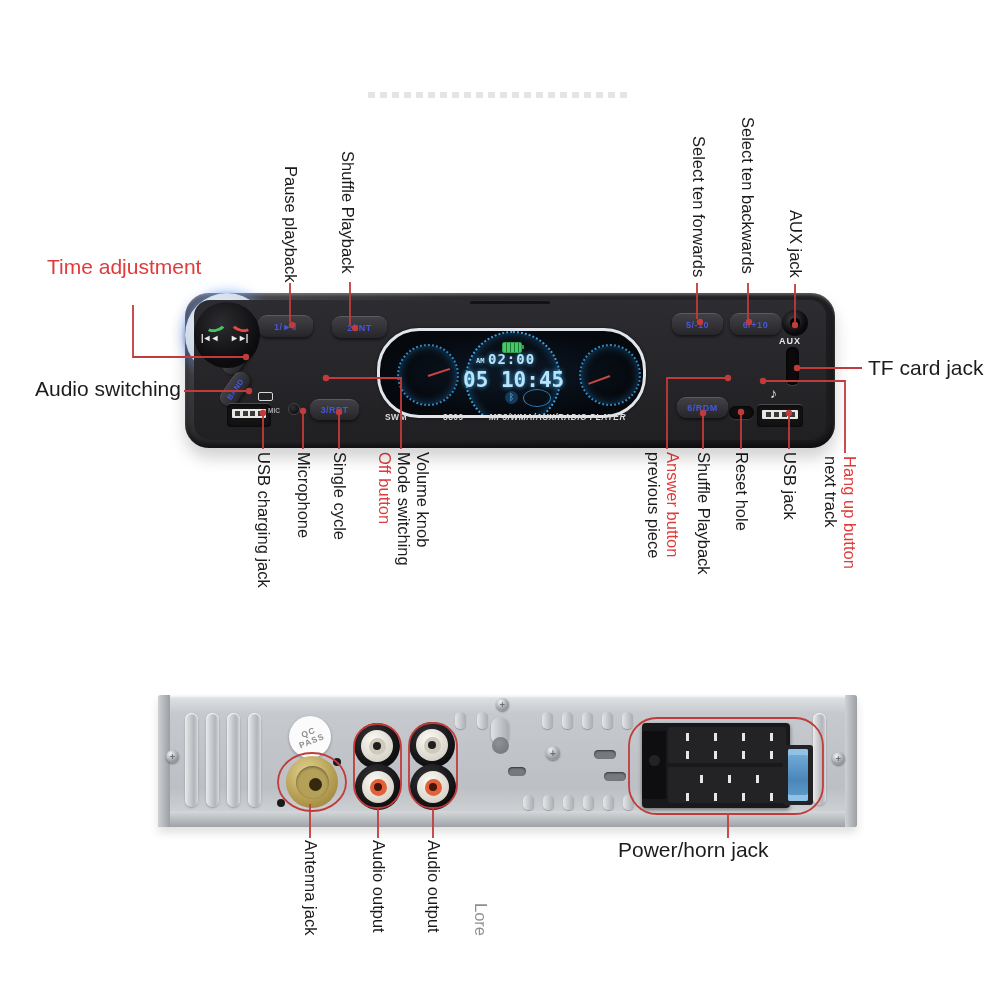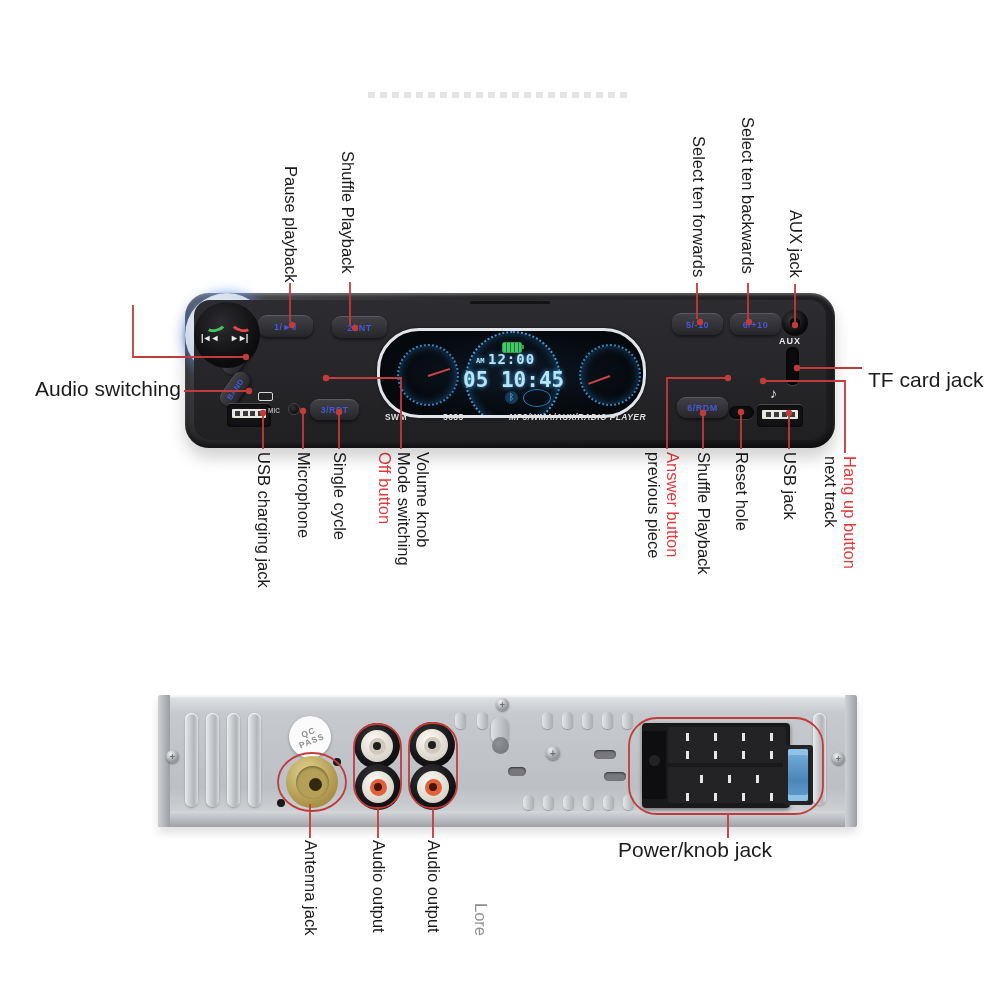--- a/index.html
+++ b/index.html
@@ -171,24 +171,25 @@
   svg.overlay{position:absolute;left:0;top:0;pointer-events:none;}
 </style>
 </head>
 <body>
 
 <div class="canvas">
 
   <div class="abs wm-dashes"></div>
 
   <div class="abs hlabel" style="left:47px;top:255px">
+    <div class="red">Time adjustment</div>
   </div>
   <div class="abs hlabel" style="left:35px;top:377px">Audio switching</div>
-  <div class="abs hlabel" style="left:868px;top:368px">TF card jack</div>
-  <div class="abs hlabel" style="left:618px;top:838px">Power/knob jack</div>
+  <div class="abs hlabel" style="left:868px;top:356px">TF card jack</div>
+  <div class="abs hlabel" style="left:618px;top:838px">Power/horn jack</div>
 
   <div class="abs vlabel" style="left:300px;top:166px">Pause playback</div>
   <div class="abs vlabel" style="left:357px;top:151px">Shuffle Playback</div>
   <div class="abs vlabel" style="left:708px;top:136px">Select ten forwards</div>
   <div class="abs vlabel" style="left:757px;top:117px">Select ten backwards</div>
   <div class="abs vlabel" style="left:805px;top:210px">AUX jack</div>
 
   <div class="abs vlabel" style="left:273px;top:452px">USB charging jack</div>
   <div class="abs vlabel" style="left:313px;top:452px">Microphone</div>
   <div class="abs vlabel" style="left:349px;top:452px">Single cycle</div>
@@ -235,29 +236,29 @@
     <div class="abs disp">
       <div class="gauge" style="left:17px;top:13px">
         <div class="needle" style="transform:rotate(-18deg)"></div>
       </div>
       <div class="gauge" style="left:199px;top:13px">
         <div class="needle" style="transform:rotate(160deg)"></div>
       </div>
       <div class="dial"></div>
       <div class="batt"></div>
       <div class="seg am">AM</div>
-      <div class="seg clock">12:00</div>
+      <div class="seg clock">02:00</div>
       <div class="seg bigseg"><span>05</span> <span>10:45</span></div>
       <div class="bt">ᛒ</div>
       <div class="oval"></div>
     </div>
 
     <div class="striptext" style="left:200px">SWM</div>
-    <div class="striptext" style="left:258px">5685</div>
-    <div class="striptext it" style="left:324px">MP3/WMA/AUX/RADIO PLAYER</div>
+    <div class="striptext" style="left:258px">8809</div>
+    <div class="striptext it" style="left:304px">MP3/WMA/AUX/RADIO PLAYER</div>
 
     <div class="usb" style="left:42px;top:110px;width:44px;height:23px">
       <div class="tongue">
           <b></b>
           <b></b>
           <b></b>
           <b></b>
         </div>
     </div>
     <div class="abs usbicon"></div>

